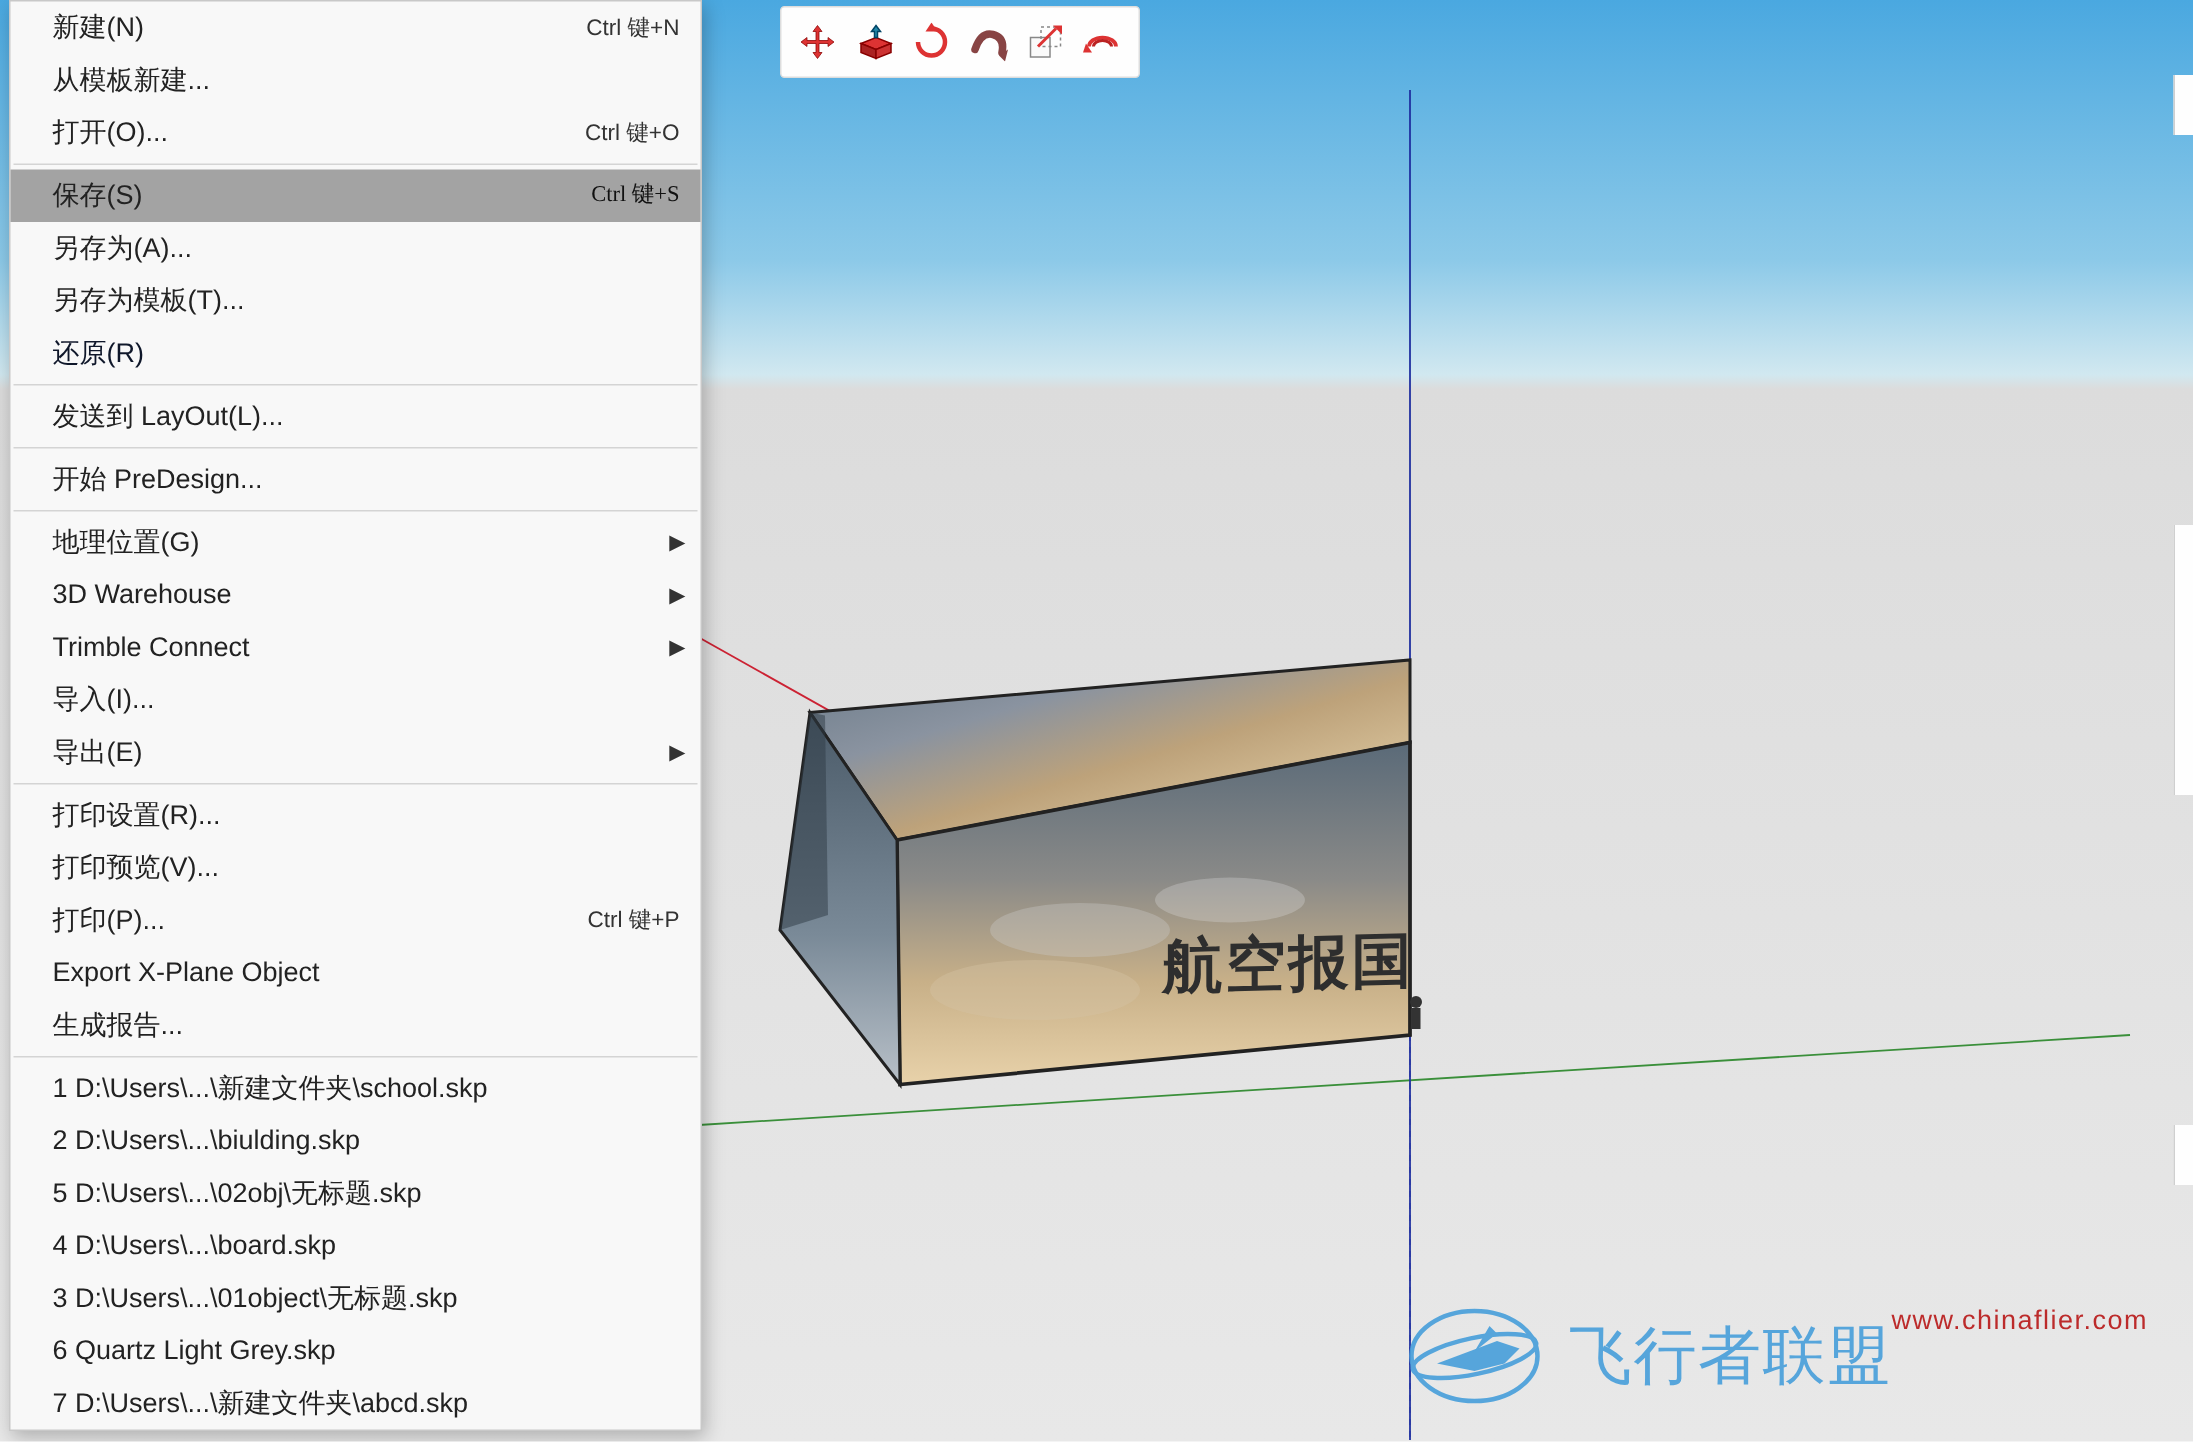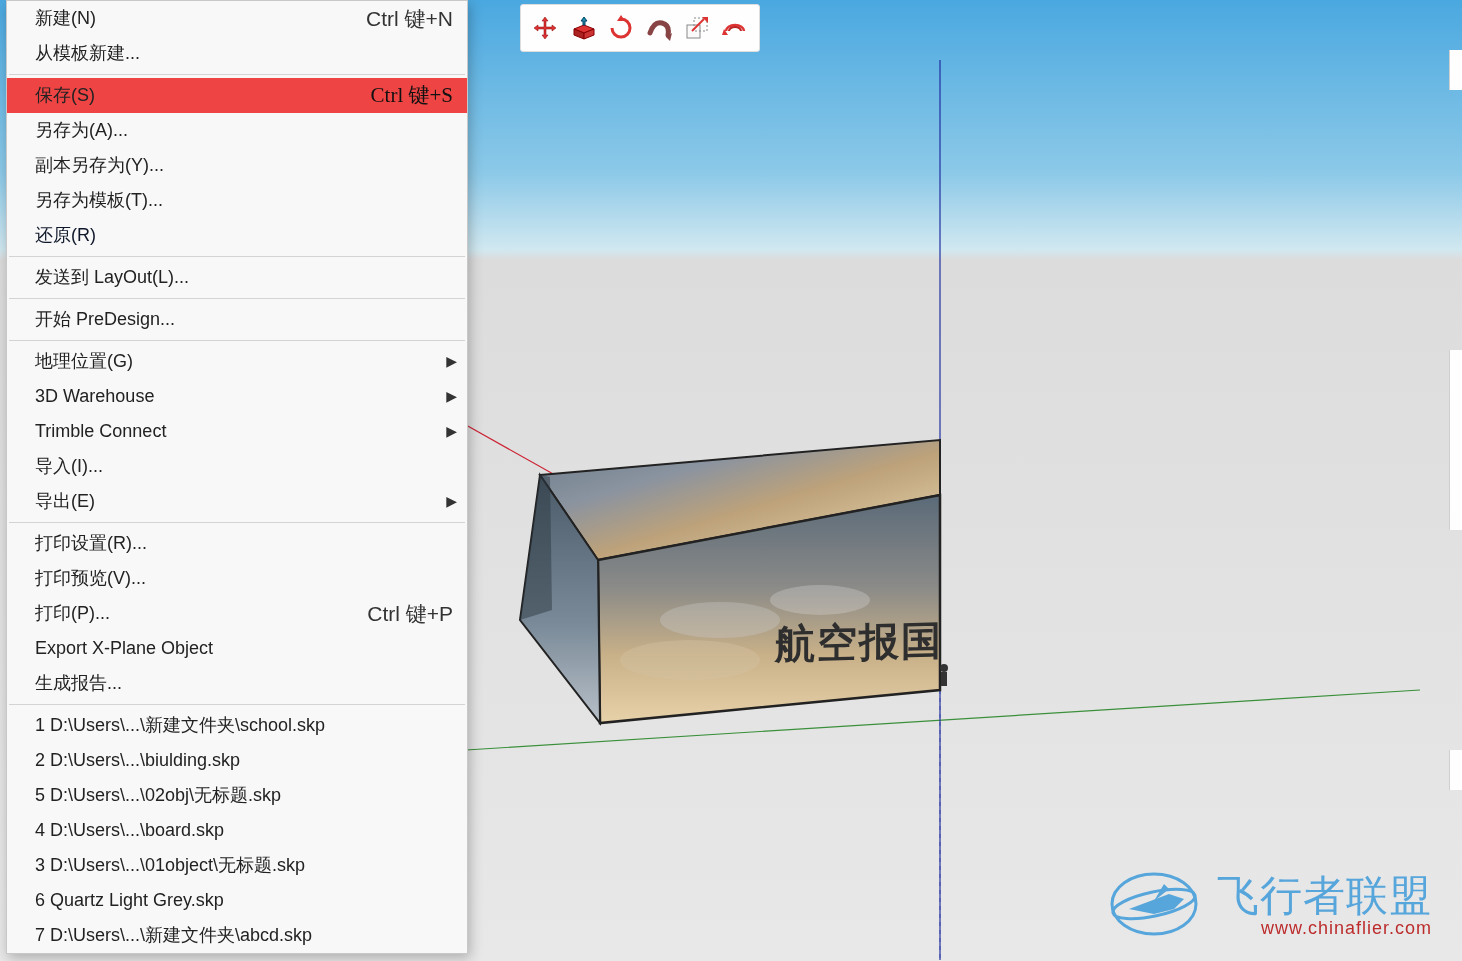--- a/index.html
+++ b/index.html
@@ -89,33 +89,33 @@
     display: flex;
     align-items: center;
     justify-content: space-between;
     padding: 3px 14px 3px 28px;
     height: 29px;
     line-height: 29px;
     position: relative;
     white-space: nowrap;
   }
   .menu-item.highlight {
-    background: #ef4444;
+    background: #a3a3a3;
   }
   .menu-item.disabled {
     color: #0f172a;
   }
   .menu-sep {
     height: 1px;
     background: #d4d4d4;
     margin: 3px 2px;
   }
   .menu-shortcut {
     color: #333;
-    font-size: 21px;
+    font-size: 15px;
   }
   .menu-item.highlight .menu-shortcut { color:#111;font-family:Liberation Serif, serif; }
   .submenu-arrow {
     position: absolute;
     right: 10px;
     font-size: 14px;
     color: #333;
   }
 
   
@@ -142,21 +142,21 @@
     font-weight: 400;
     color: #4aa0db;
     letter-spacing: 1px;
   }
   .wm-text-en {
     font-size: 18px;
     color: #b91c1c;
     letter-spacing: 1px;
     margin-top: -6px;
   }
-  .wm-stack { display:flex; flex-direction:column; align-items:flex-end; }
+  .wm-stack { display:flex; flex-direction:row; align-items:flex-start; }
 </style>
 </head>
 <body>
 
 <div class="viewport">
   <svg class="scene" viewBox="0 0 1462 961">
 
     <line x1="466" y1="425" x2="938" y2="690" stroke="#c23" stroke-width="1.2"></line>
 
     <line x1="466" y1="750" x2="1420" y2="690" stroke="#3a8f3a" stroke-width="1.2"></line>
@@ -248,30 +248,31 @@
 </div>
 
 <div class="file-menu" id="file-menu">
     <div class="menu-item">
       <span>新建(N)</span>
       <span class="menu-shortcut">Ctrl 键+N</span>
     </div>
     <div class="menu-item">
       <span>从模板新建...</span>
     </div>
+    <div class="menu-item">
+      <span>打开(O)...</span>
+      <span class="menu-shortcut">Ctrl 键+O</span>
+    </div>
     <div class="menu-sep"></div>
     <div class="menu-item highlight">
       <span>保存(S)</span>
       <span class="menu-shortcut">Ctrl 键+S</span>
     </div>
     <div class="menu-item">
       <span>另存为(A)...</span>
-    </div>
-    <div class="menu-item">
-      <span>副本另存为(Y)...</span>
     </div>
     <div class="menu-item">
       <span>另存为模板(T)...</span>
     </div>
     <div class="menu-item disabled">
       <span>还原(R)</span>
     </div>
     <div class="menu-sep"></div>
     <div class="menu-item">
       <span>发送到 LayOut(L)...</span>

